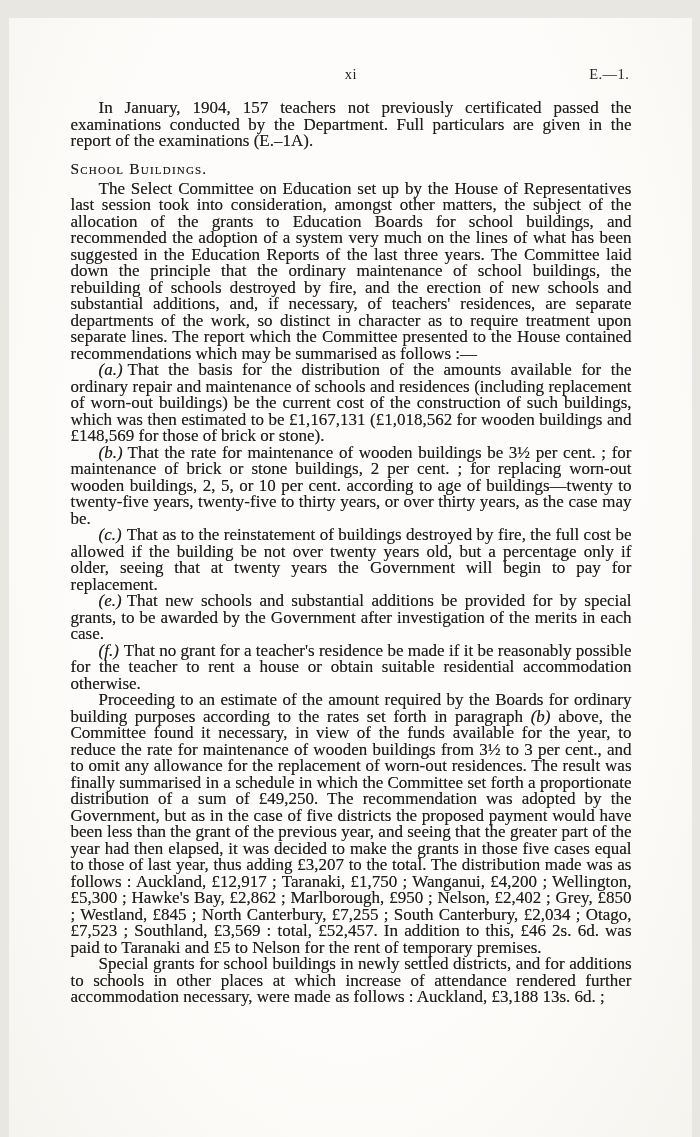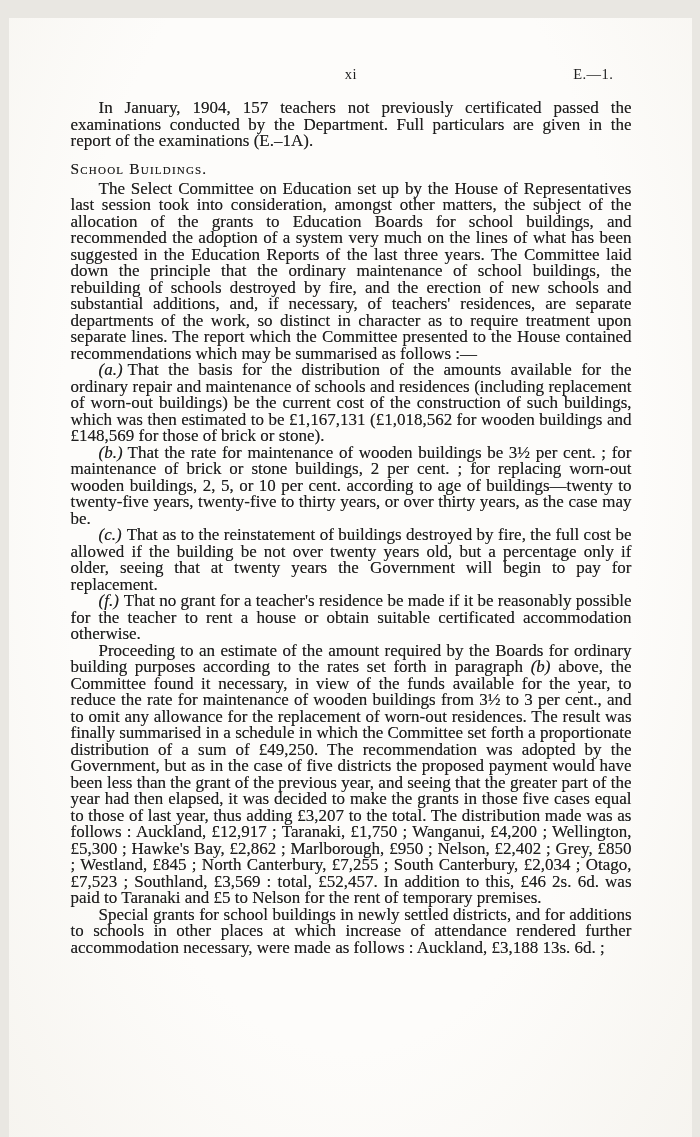--- a/index.html
+++ b/index.html
@@ -27,21 +27,21 @@
   }
   .page-number {
     position: absolute;
     left: 0;
     right: 0;
     text-align: center;
     letter-spacing: 0.5px;
   }
   .report-code {
     position: absolute;
-    right: 18px;
+    right: 2px;
     top: 0;
     letter-spacing: 0.5px;
   }
   .body-text p {
     margin: 0;
     text-align: justify;
     text-indent: 28px;
     font-size: 17px;
     line-height: 16.5px;
     text-shadow: 0 0 0.45px rgba(20,20,20,0.55);
@@ -79,22 +79,23 @@
 
     <p>The Select Committee on Education set up by the House of Representatives last session took into consideration, amongst other matters, the subject of the allocation of the grants to Education Boards for school buildings, and recommended the adoption of a system very much on the lines of what has been suggested in the Education Reports of the last three years. The Committee laid down the principle that the ordinary maintenance of school buildings, the rebuilding of schools destroyed by fire, and the erection of new schools and substantial additions, and, if necessary, of teachers' residences, are separate departments of the work, so distinct in character as to require treatment upon separate lines. The report which the Committee presented to the House contained recommendations which may be summarised as follows :—</p>
 
     <p><span class="rec-marker">(a.)</span><span>That the basis for the distribution of the amounts available for the ordinary repair and maintenance of schools and residences (including replacement of worn-out buildings) be the current cost of the construction of such buildings, which was then estimated to be £1,167,131 (£1,018,562 for wooden buildings and £148,569 for those of brick or stone).</span></p>
 
     <p><span class="rec-marker">(b.)</span><span>That the rate for maintenance of wooden buildings be 3½ per cent. ; for maintenance of brick or stone buildings, 2 per cent. ; for replacing worn-out wooden buildings, 2, 5, or 10 per cent. according to age of buildings—twenty to twenty-five years, twenty-five to thirty years, or over thirty years, as the case may be.</span></p>
 
     <p><span class="rec-marker">(c.)</span><span>That as to the reinstatement of buildings destroyed by fire, the full cost be allowed if the building be not over twenty years old, but a percentage only if older, seeing that at twenty years the Government will begin to pay for replacement.</span></p>
 
 
+    <p><span class="rec-marker">(e.)</span><span>That new schools and substantial additions be provided for by special grants, to be awarded by the Government after investigation of the merits in each case.</span></p>
 
-    <p><span class="rec-marker">(f.)</span><span>That no grant for a teacher's residence be made if it be reasonably possible for the teacher to rent a house or obtain suitable certificated accommodation otherwise.</span></p>
+    <p><span class="rec-marker">(f.)</span><span>That no grant for a teacher's residence be made if it be reasonably possible for the teacher to rent a house or obtain suitable residential accommodation otherwise.</span></p>
 
     <p><span>Proceeding to an estimate of the amount required by the Boards for ordinary building purposes according to the rates set forth in paragraph </span><span class="italic-ref">(b)</span><span> above, the Committee found it necessary, in view of the funds available for the year, to reduce the rate for maintenance of wooden buildings from 3½ to 3 per cent., and to omit any allowance for the replacement of worn-out residences. The result was finally summarised in a schedule in which the Committee set forth a proportionate distribution of a sum of £49,250. The recommendation was adopted by the Government, but as in the case of five districts the proposed payment would have been less than the grant of the previous year, and seeing that the greater part of the year had then elapsed, it was decided to make the grants in those five cases equal to those of last year, thus adding £3,207 to the total. The distribution made was as follows : Auckland, £12,917 ; Taranaki, £1,750 ; Wanganui, £4,200 ; Wellington, £5,300 ; Hawke's Bay, £2,862 ; Marlborough, £950 ; Nelson, £2,402 ; Grey, £850 ; Westland, £845 ; North Canterbury, £7,255 ; South Canterbury, £2,034 ; Otago, £7,523 ; Southland, £3,569 : total, £52,457. In addition to this, £46 2s. 6d. was paid to Taranaki and £5 to Nelson for the rent of temporary premises.</span></p>
 
 
     <p>Special grants for school buildings in newly settled districts, and for additions to schools in other places at which increase of attendance rendered further accommodation necessary, were made as follows : Auckland, £3,188 13s. 6d. ;</p>
 
   </div>
 
 </div>
 

